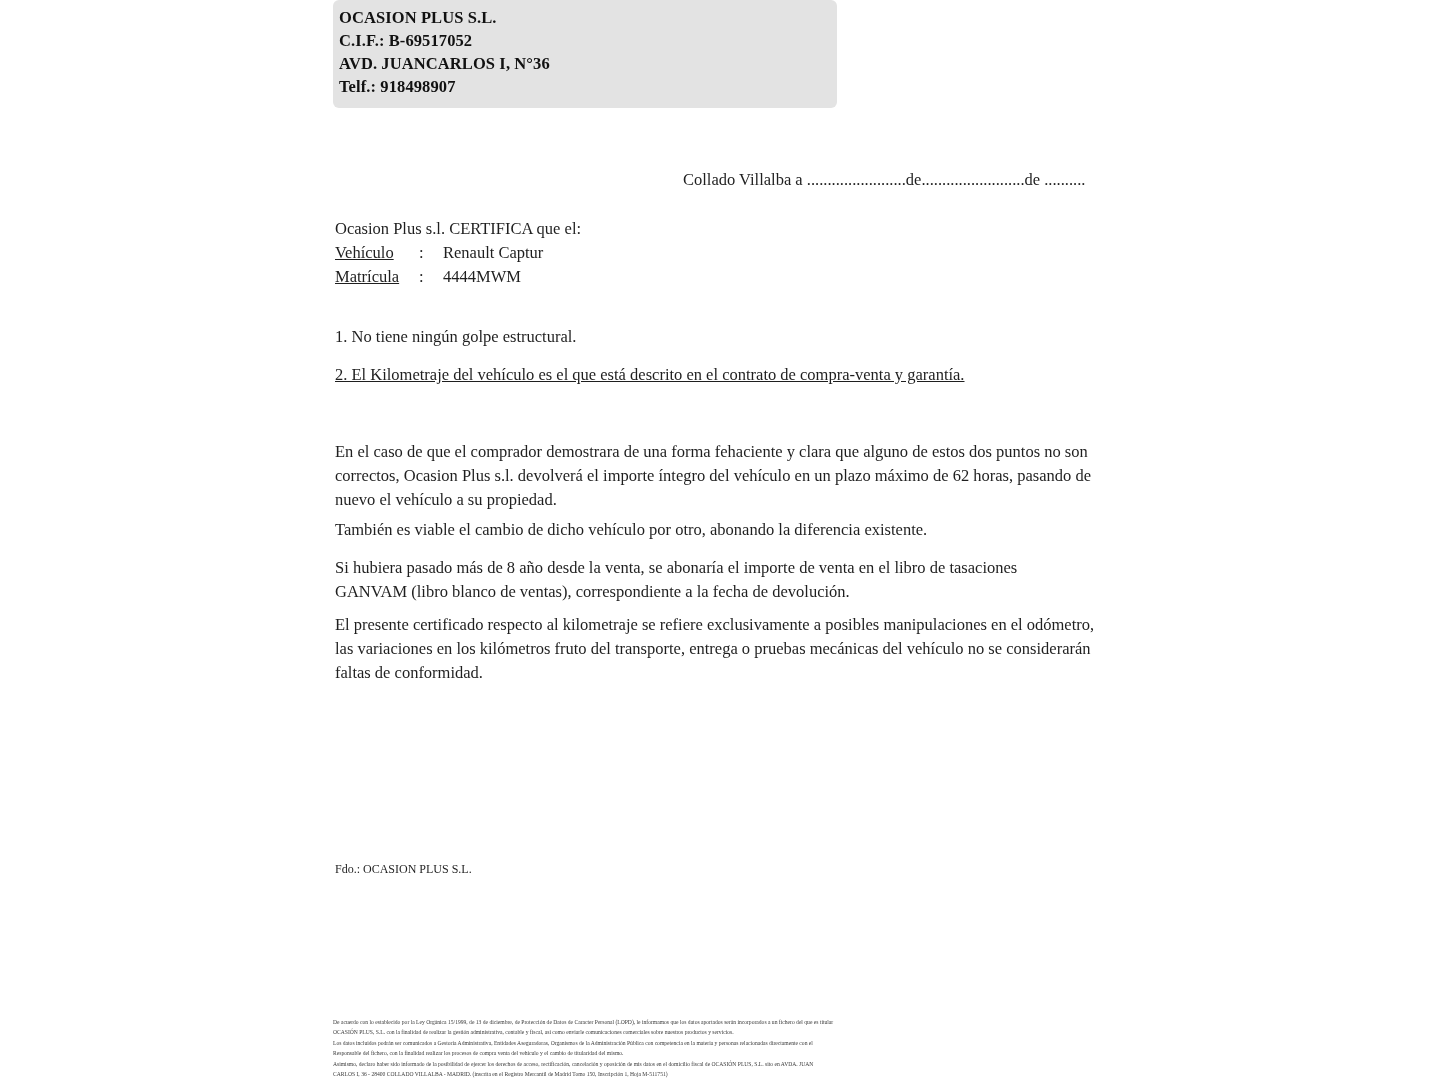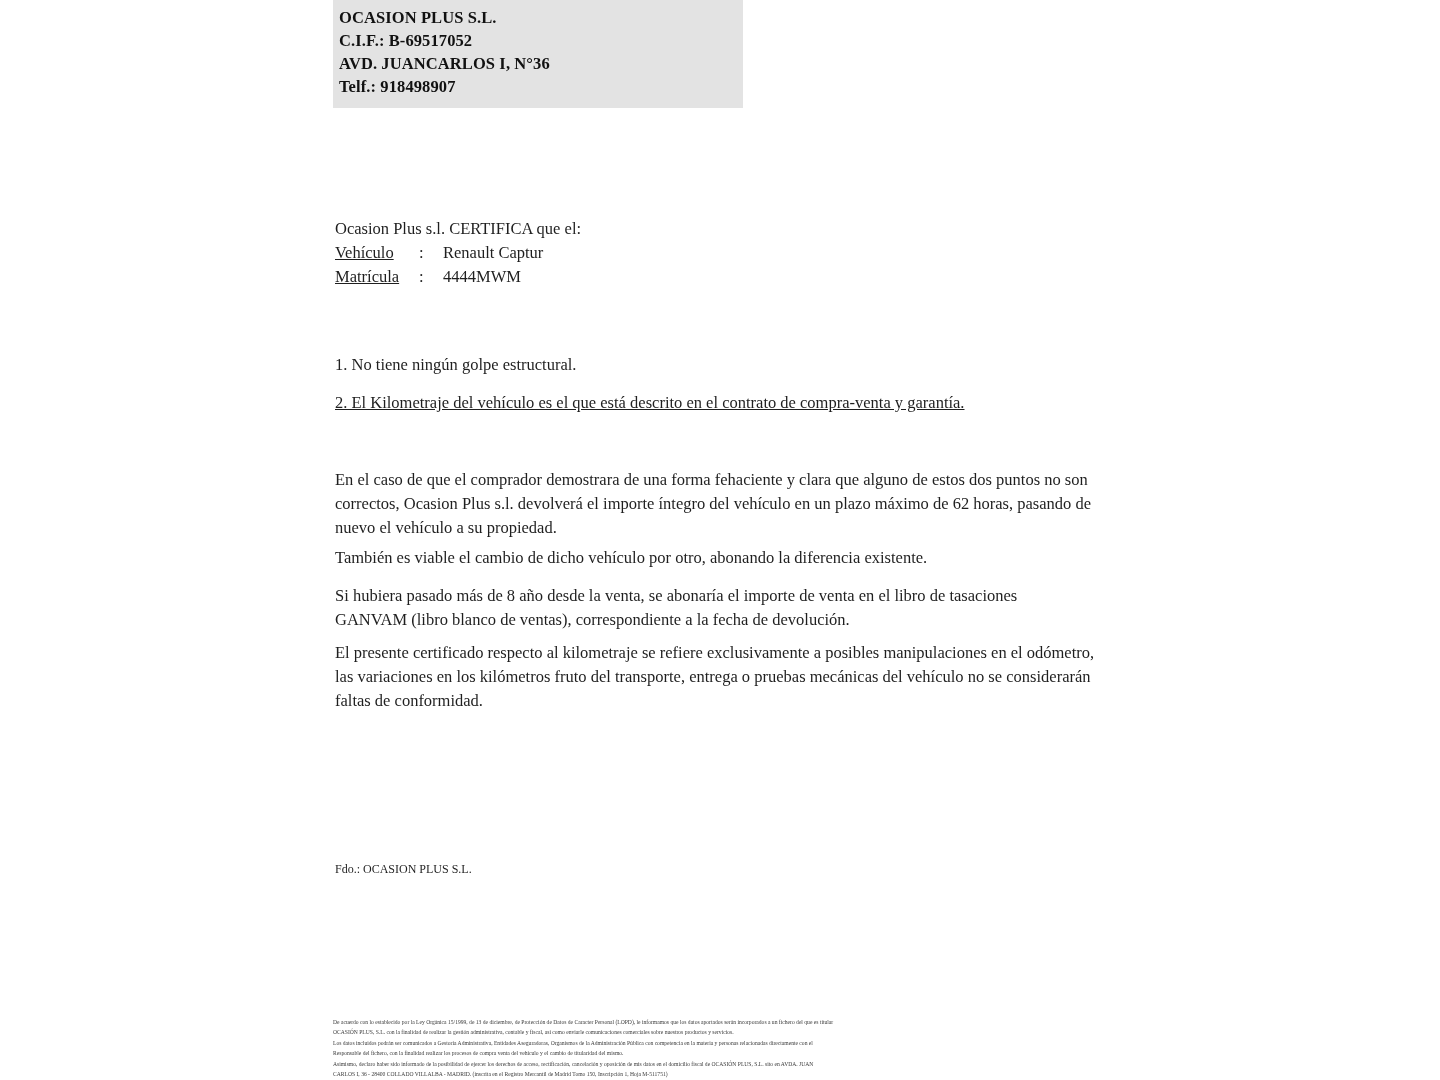--- a/index.html
+++ b/index.html
@@ -22,24 +22,25 @@
     width: 1440px;
     height: 1080px;
     background: #fff;
   }
 
   
   .company-box {
     position: absolute;
     left: 333px;
     top: 0px;
-    width: 410px;
+    width: 504px;
     padding: 6px 0 10px 6px;
     background: #e3e3e3;
     box-sizing: border-box;
+    border-radius: 6px;
   }
   .company-box .line {
     font-weight: bold;
     font-size: 16.5px;
     line-height: 23px;
     letter-spacing: 0.1px;
     color: #111;
     white-space: nowrap;
   }
 
@@ -76,21 +77,20 @@
     width: 24px;
   }
 
   .para {
     position: absolute;
     left: 335px;
     font-size: 16.5px;
     line-height: 24px;
     color: #1f1f1f;
     width: 770px;
-    margin-top: 28px;
   }
   .p-point1 { top: 325px; }
   .p-point2 { top: 363px; text-decoration: underline; }
   .p-body1  { top: 440px; width: 760px; }
   .p-body2  { top: 518px; }
   .p-body3  { top: 556px; width: 730px; }
   .p-body4  { top: 613px; width: 760px; }
 
   .signature {
     position: absolute;
@@ -120,20 +120,21 @@
 
 <div class="page">
 
   <div class="company-box">
     <div class="line">OCASION PLUS S.L.</div>
     <div class="line">C.I.F.: B-69517052</div>
     <div class="line">AVD. JUANCARLOS I, N°36</div>
     <div class="line">Telf.: 918498907</div>
   </div>
 
+  <div class="date-line">Collado Villalba a ........................de.........................de ..........</div>
 
   <div class="certifica">
     <div>Ocasion Plus s.l. CERTIFICA que el:</div>
     <div class="kv">
       <span class="k">Vehículo</span><span class="sep">:</span><span>Renault Captur</span>
     </div>
     <div class="kv">
       <span class="k">Matrícula</span><span class="sep">:</span><span>4444MWM</span>
     </div>
   </div>

